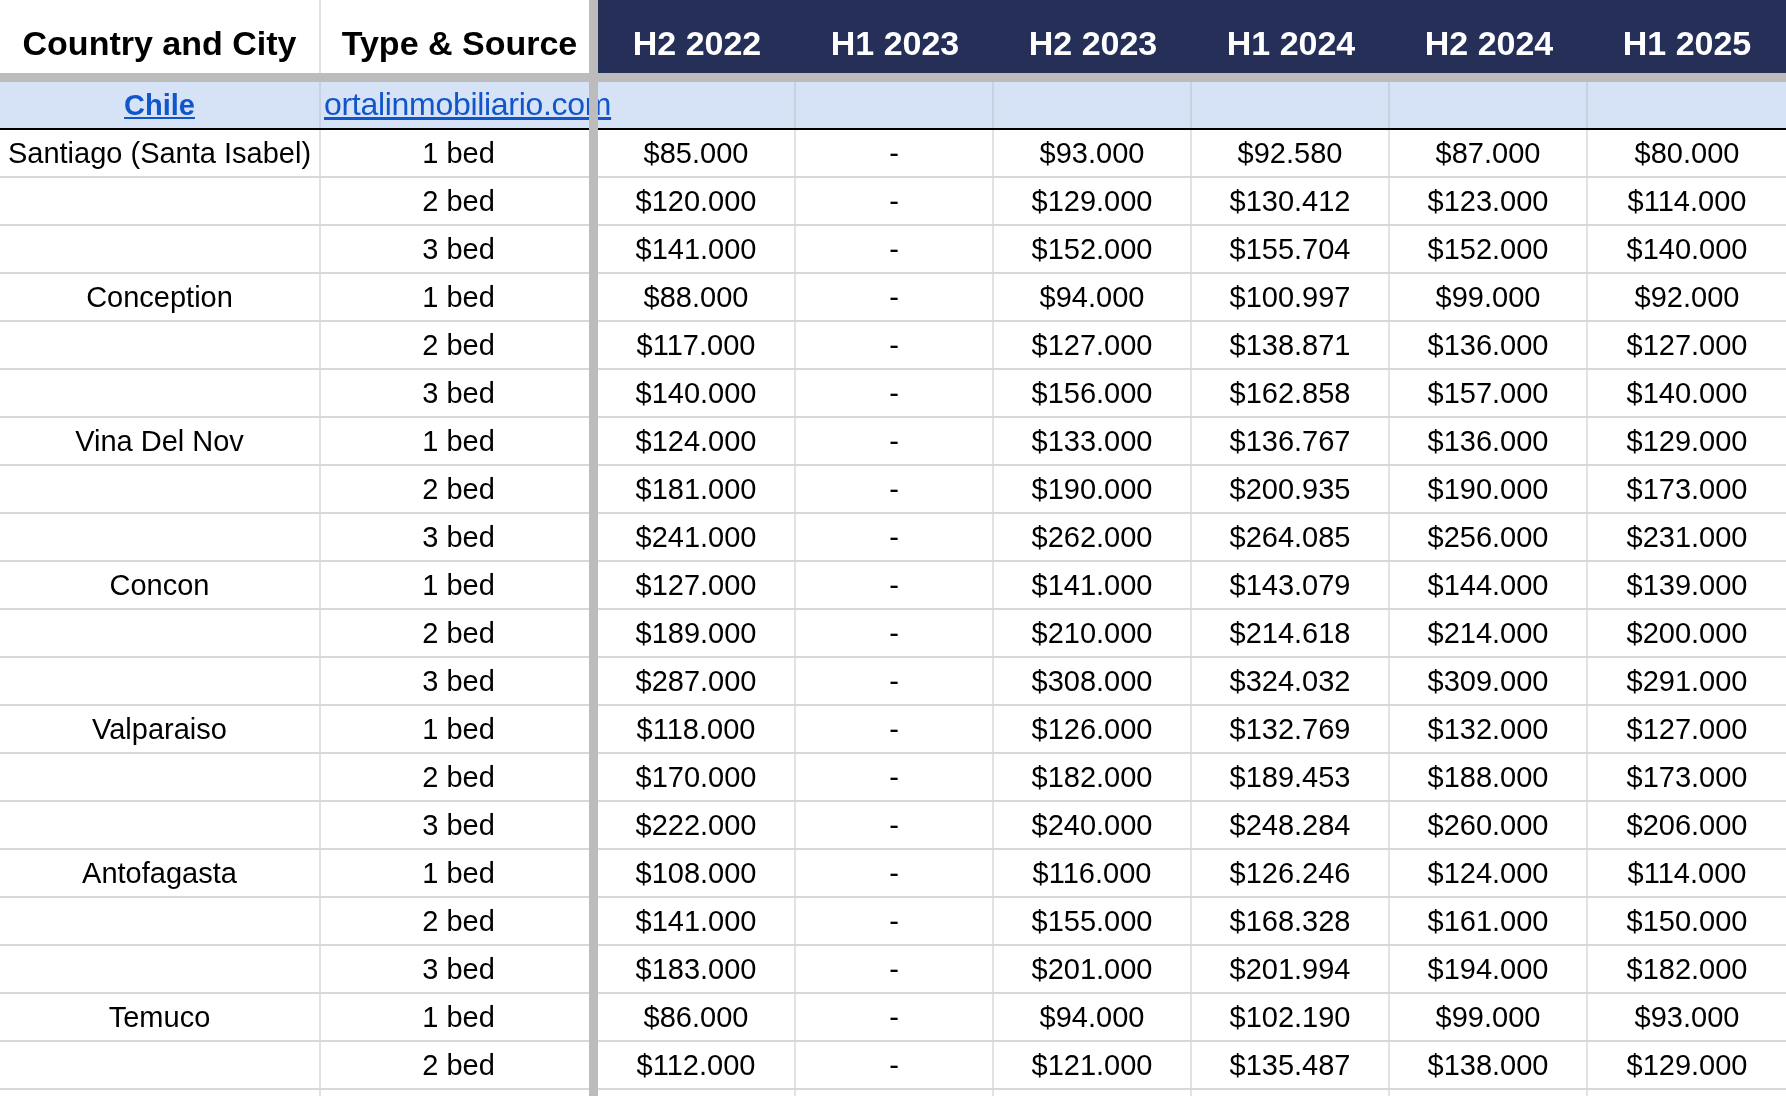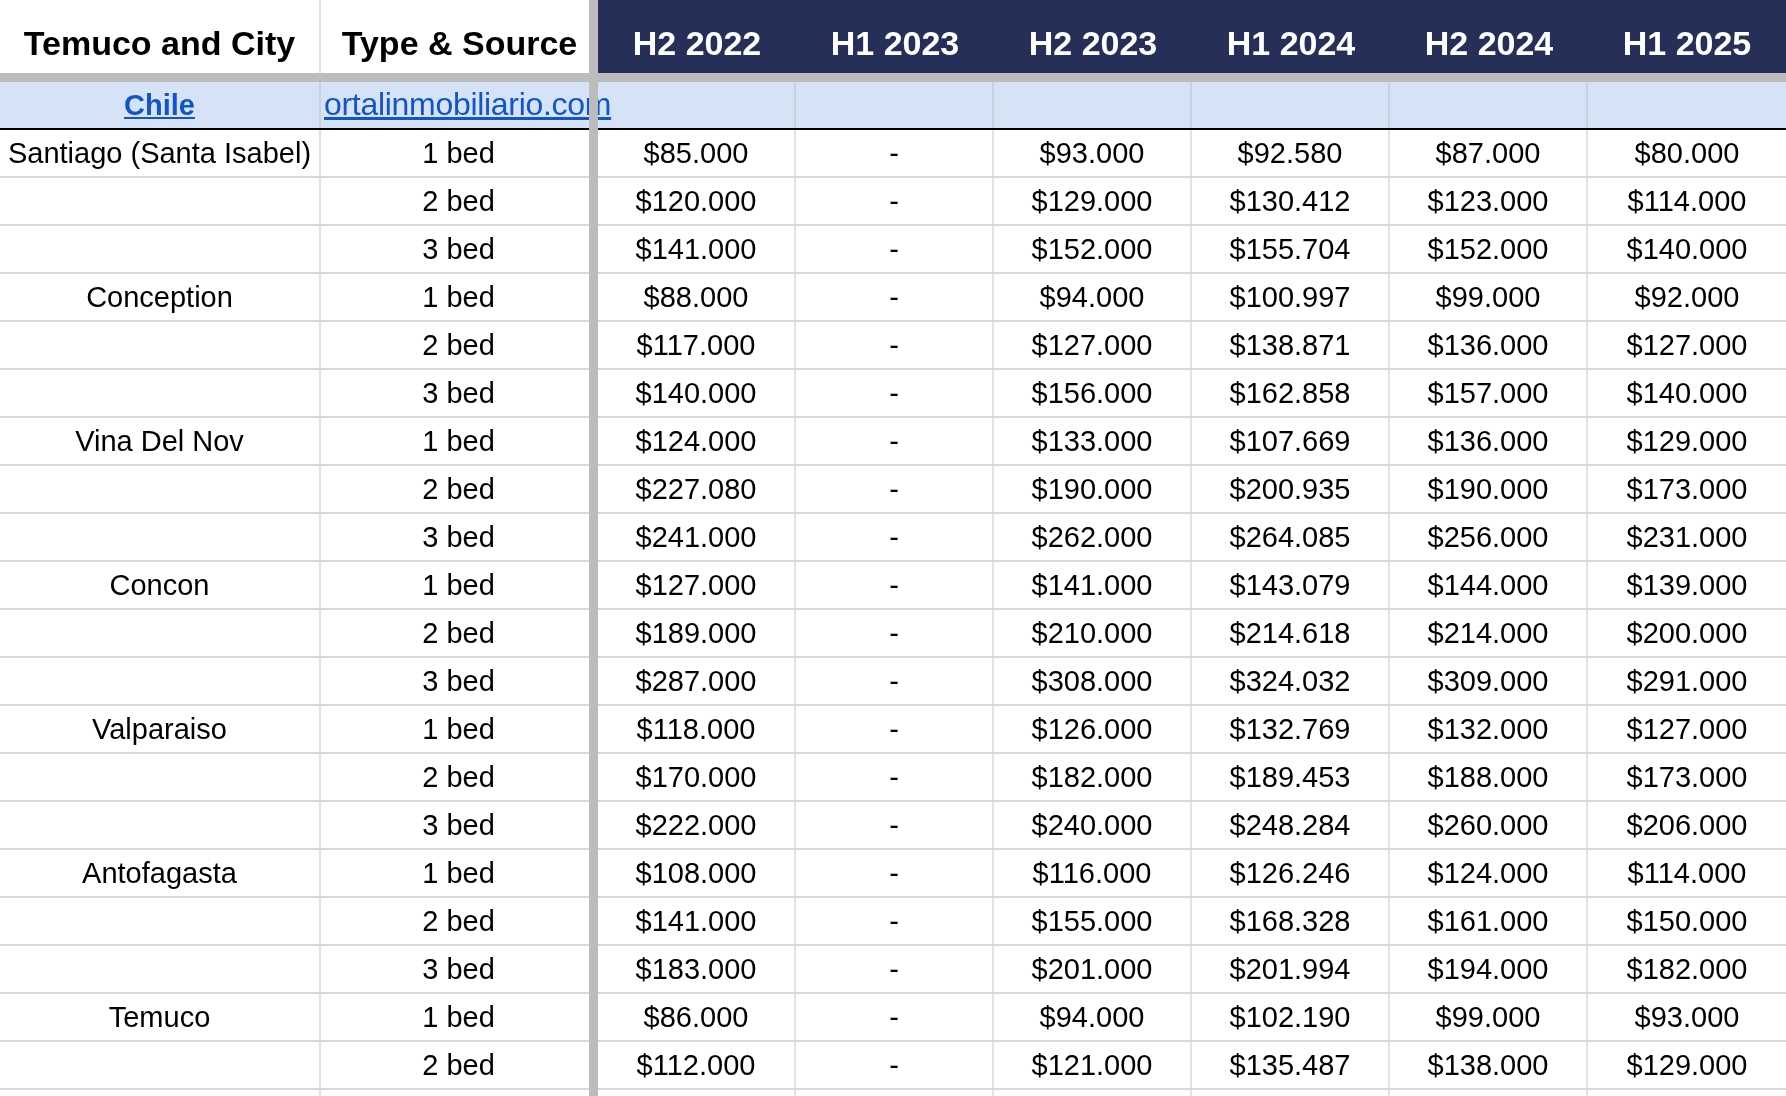--- a/index.html
+++ b/index.html
@@ -61,21 +61,21 @@
   .data-row .c-city, .data-row .c-type { border-right:2px solid var(--gridline-v); }
   .data-row .c-val { border-right:2px solid var(--gridline-v); }
   .data-row .c-val.last { border-right:none; }
 </style>
 </head>
 <body>
 
 <div class="sheet" style="--navy: #252f58; --divider: #bcbcbc; --bluerow: #d6e2f6; --bluesep: #c8d1e2; --link: #1155cc; --gridline-v: #e2e2e2;">
 
   <div class="row header-row">
-    <div class="cell c-city header-cell">Temuco and City</div>
+    <div class="cell c-city header-cell">Country and City</div>
     <div class="cell c-type header-cell">Type &amp; Source</div>
     <div class="cell c-val header-cell navy">H2 2022</div>
     <div class="cell c-val header-cell navy">H1 2023</div>
     <div class="cell c-val header-cell navy">H2 2023</div>
     <div class="cell c-val header-cell navy">H1 2024</div>
     <div class="cell c-val header-cell navy">H2 2024</div>
     <div class="cell c-val header-cell navy last">H1 2025</div>
   </div>
 
   <div class="hbar"></div>
@@ -155,28 +155,28 @@
         <div class="cell c-val">$162.858</div>
         <div class="cell c-val">$157.000</div>
         <div class="cell c-val last">$140.000</div>
       </div>
       <div class="row data-row">
         <div class="cell c-city">Vina Del Nov</div>
         <div class="cell c-type">1 bed</div>
         <div class="cell c-val">$124.000</div>
         <div class="cell c-val">-</div>
         <div class="cell c-val">$133.000</div>
-        <div class="cell c-val">$107.669</div>
+        <div class="cell c-val">$136.767</div>
         <div class="cell c-val">$136.000</div>
         <div class="cell c-val last">$129.000</div>
       </div>
       <div class="row data-row">
         <div class="cell c-city"></div>
         <div class="cell c-type">2 bed</div>
-        <div class="cell c-val">$227.080</div>
+        <div class="cell c-val">$181.000</div>
         <div class="cell c-val">-</div>
         <div class="cell c-val">$190.000</div>
         <div class="cell c-val">$200.935</div>
         <div class="cell c-val">$190.000</div>
         <div class="cell c-val last">$173.000</div>
       </div>
       <div class="row data-row">
         <div class="cell c-city"></div>
         <div class="cell c-type">3 bed</div>
         <div class="cell c-val">$241.000</div>

